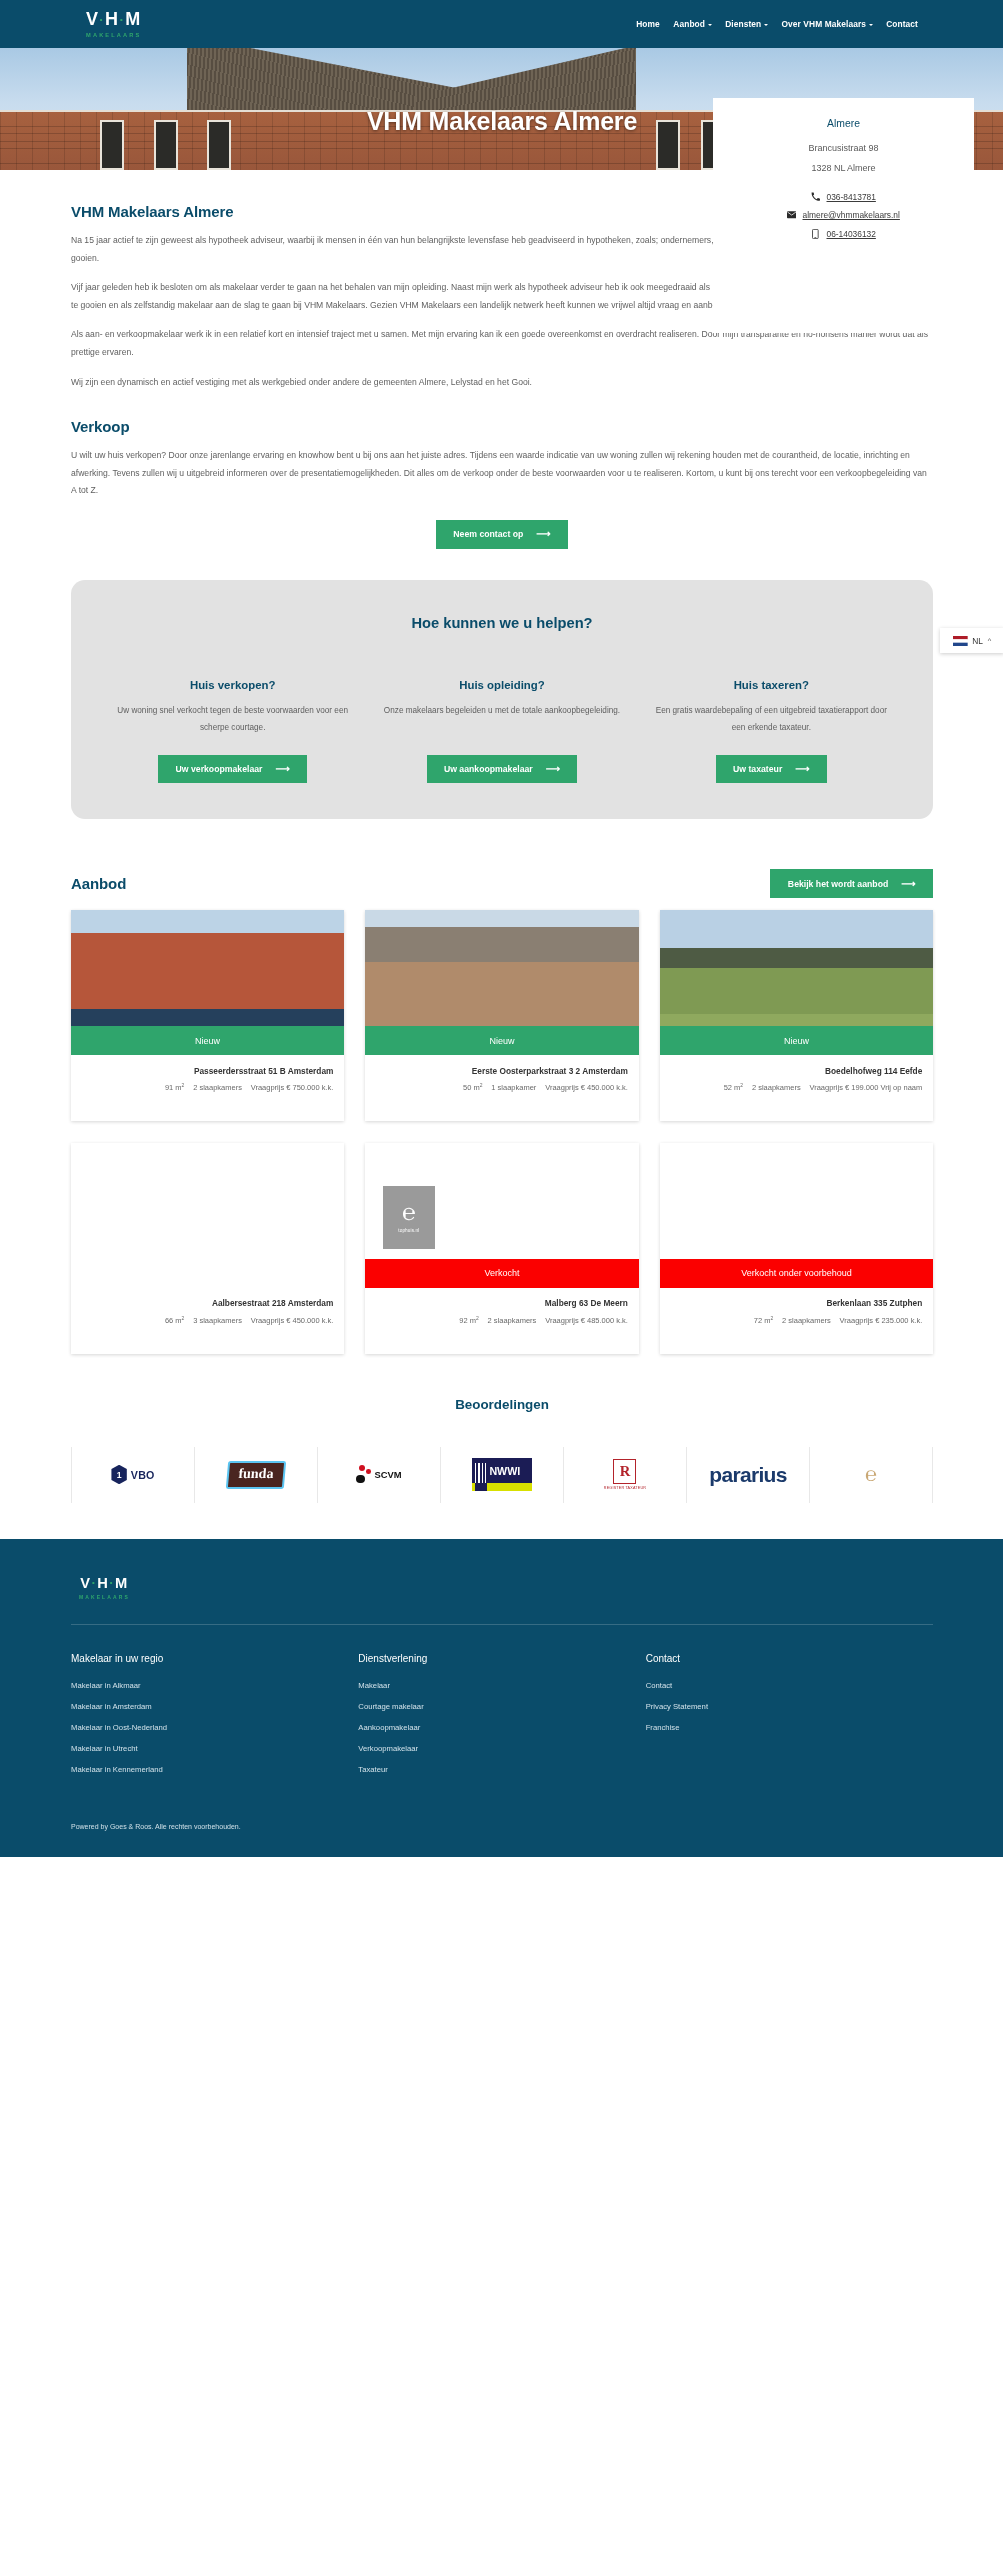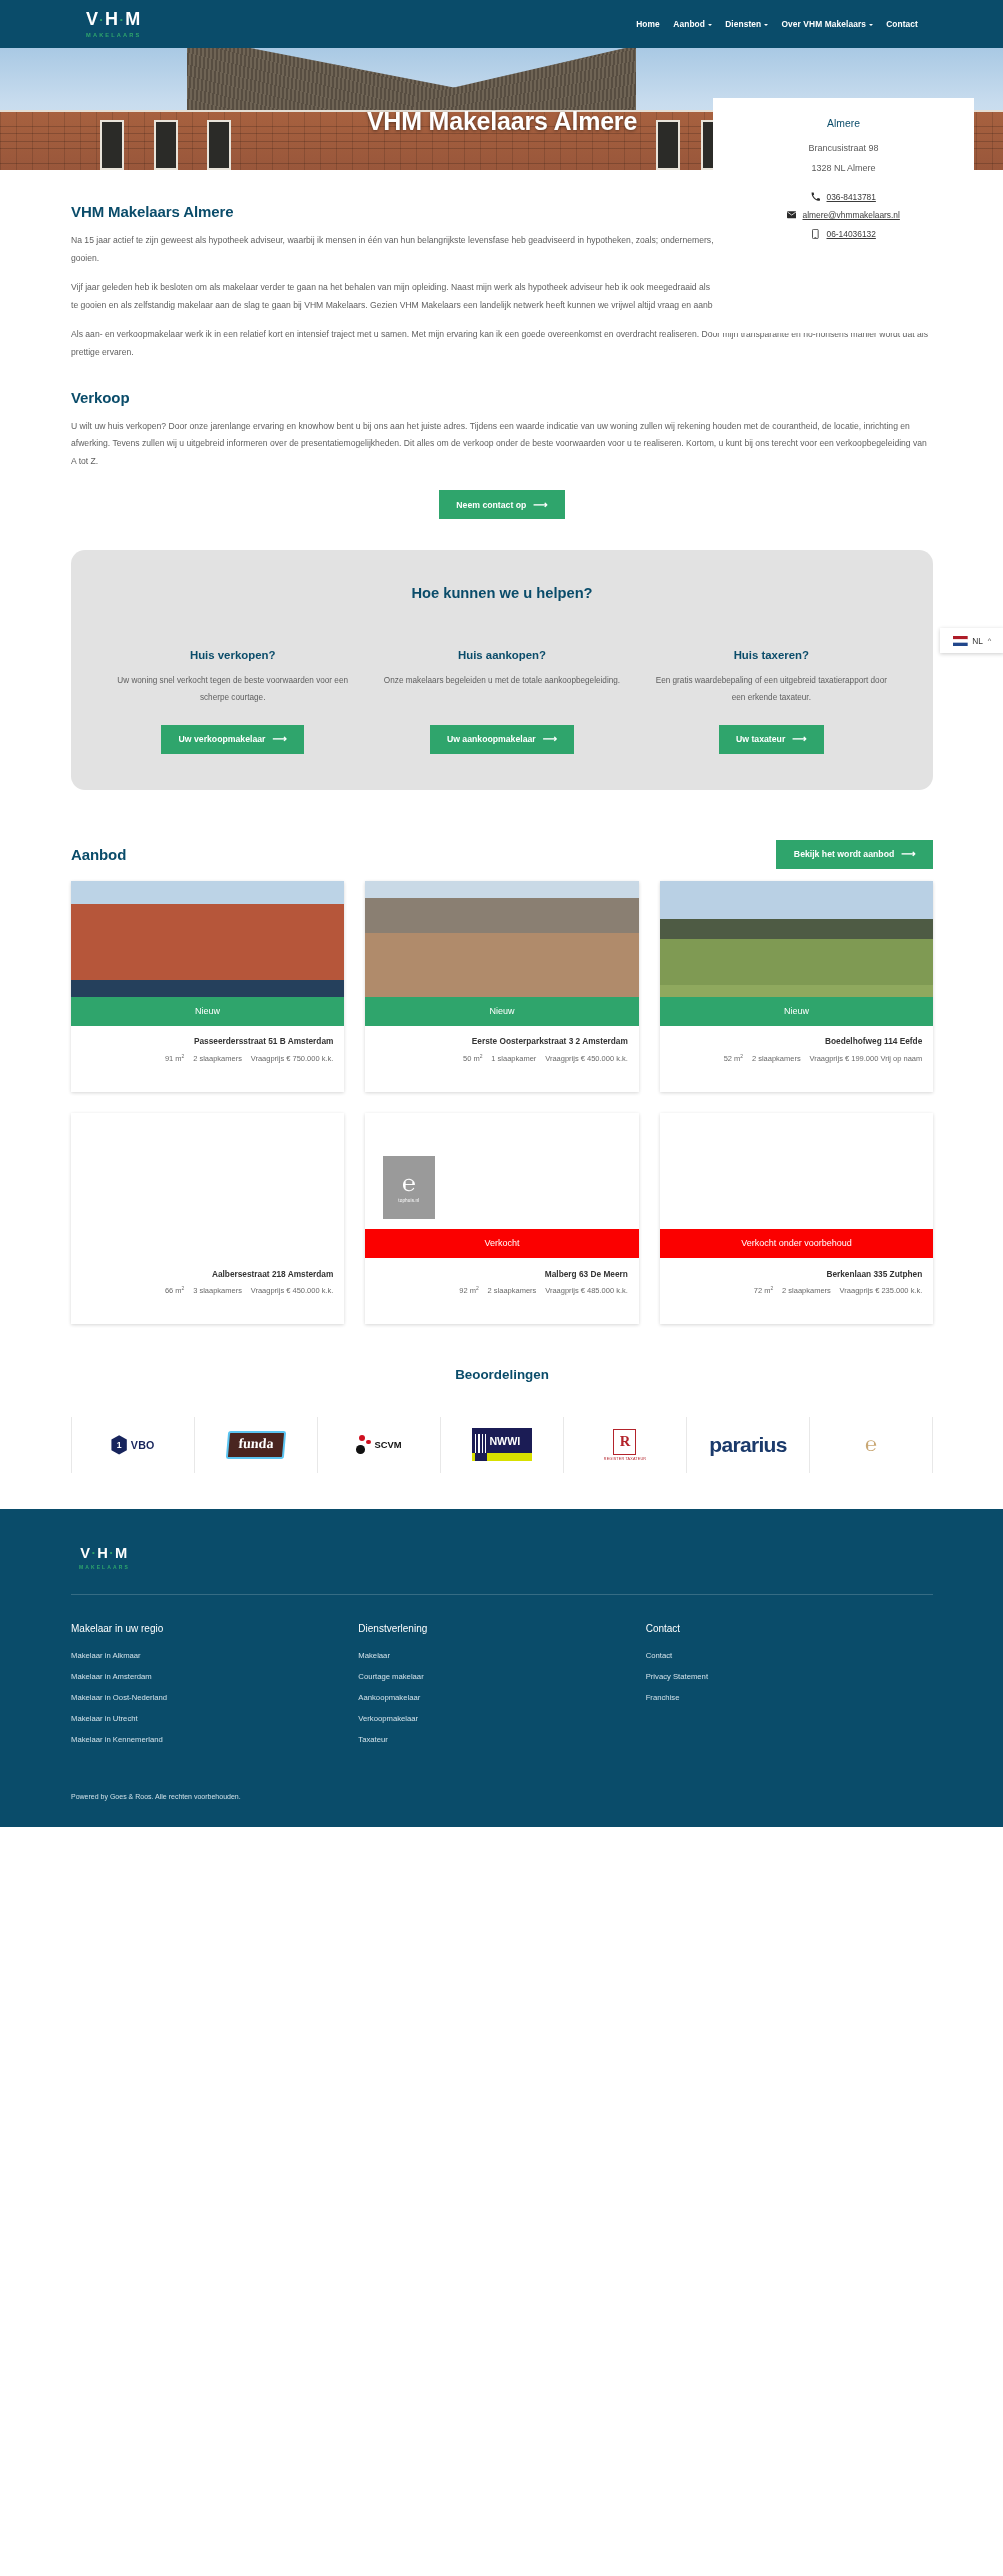--- a/index.html
+++ b/index.html
@@ -136,21 +136,21 @@
     color: #5f5f5f;
     line-height: 2.05;
     margin-top: 12px;
   }
   .intro-block { padding-top: 33px; }
   .verkoop-block { padding-top: 27px; }
 
   .btn {
     display: inline-flex;
     align-items: center;
-    gap: 7px;
+    gap: 13px;
     background: #2fa56c;
     color: #ffffff;
     font-size: 8.7px;
     font-weight: 600;
     padding: 9.4px 17.4px;
     text-decoration: none;
     border: none;
     cursor: pointer;
     font-family: "Liberation Sans", sans-serif;
   }
@@ -417,20 +417,21 @@
     </div>
   </div>
 
   <div class="wrap">
 
     <section class="intro-block">
       <h2 class="sec">VHM Makelaars Almere</h2>
       <p class="body-p">Na 15 jaar actief te zijn geweest als hypotheek adviseur, waarbij ik mensen in één van hun belangrijkste levensfase heb geadviseerd in hypotheken, zoals; ondernemers, starters, scheidingen, etc. was het tijd om het roer om te gooien.</p>
       <p class="body-p">Vijf jaar geleden heb ik besloten om als makelaar verder te gaan na het behalen van mijn opleiding. Naast mijn werk als hypotheek adviseur heb ik ook meegedraaid als makelaar en hierna vond het tijd om dan ook het roer om te gooien en als zelfstandig makelaar aan de slag te gaan bij VHM Makelaars. Gezien VHM Makelaars een landelijk netwerk heeft kunnen we vrijwel altijd vraag en aanbod bij elkaar brengen.</p>
       <p class="body-p">Als aan- en verkoopmakelaar werk ik in een relatief kort en intensief traject met u samen. Met mijn ervaring kan ik een goede overeenkomst en overdracht realiseren. Door mijn transparante en no-nonsens manier wordt dat als prettige ervaren.</p>
+      <p class="body-p">Wij zijn een dynamisch en actief vestiging met als werkgebied onder andere de gemeenten Almere, Lelystad en het Gooi.</p>
     </section>
 
     <section class="verkoop-block">
       <h2 class="sec">Verkoop</h2>
       <p class="body-p">U wilt uw huis verkopen? Door onze jarenlange ervaring en knowhow bent u bij ons aan het juiste adres. Tijdens een waarde indicatie van uw woning zullen wij rekening houden met de courantheid, de locatie, inrichting en afwerking. Tevens zullen wij u uitgebreid informeren over de presentatiemogelijkheden. Dit alles om de verkoop onder de beste voorwaarden voor u te realiseren. Kortom, u kunt bij ons terecht voor een verkoopbegeleiding van A tot Z.</p>
       <div class="center" style="margin-top:20px;">
         <a href="#" class="btn">
           <span>Neem contact op</span>
           <span class="arr">⟶</span>
         </a>
@@ -442,21 +443,21 @@
       <div class="help-cols">
         <div class="help-col">
           <h4>Huis verkopen?</h4>
           <p>Uw woning snel verkocht tegen de beste voorwaarden voor een scherpe courtage.</p>
           <a href="#" class="btn">
             <span>Uw verkoopmakelaar</span>
             <span class="arr">⟶</span>
           </a>
         </div>
         <div class="help-col">
-          <h4>Huis aankopen?</h4>
+          <h4>Huis opleiding?</h4>
           <p>Onze makelaars begeleiden u met de totale aankoopbegeleiding.</p>
           <a href="#" class="btn">
             <span>Uw aankoopmakelaar</span>
             <span class="arr">⟶</span>
           </a>
         </div>
         <div class="help-col">
           <h4>Huis taxeren?</h4>
           <p>Een gratis waardebepaling of een uitgebreid taxatierapport door een erkende taxateur.</p>
           <a href="#" class="btn">

